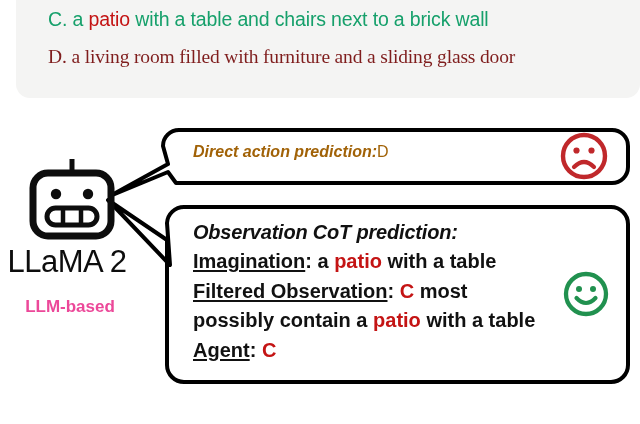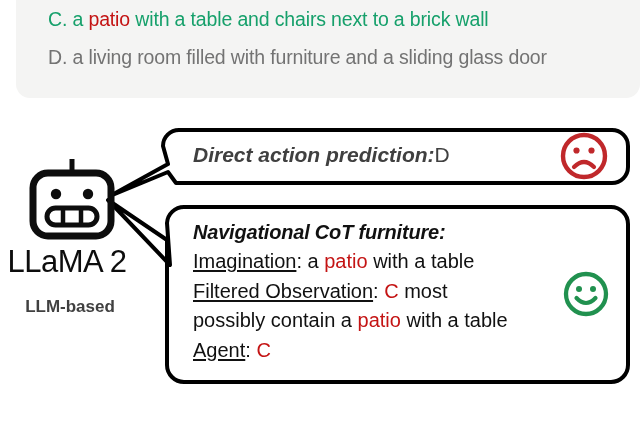--- a/index.html
+++ b/index.html
@@ -37,21 +37,21 @@
   }
   .option-line {
     position: absolute;
     left: 32px;
     white-space: nowrap;
     font-size: 19.5px;
     letter-spacing: -0.15px;
     color: #161616;
   }
   .option-c { top: 34px; color: #16a06b; }
-  .option-d { top: 72px; color: #737373; font-size: 19.5px; }
+  .option-d { top: 72px; color: #7f1d1d; font-size: 19.5px; font-family: Liberation Serif, serif; }
   .kw-red { color: #c41414; }
 
   
   .agent-block {
     position: absolute;
     left: 0px;
     top: 158px;
     width: 150px;
   }
   .robot-icon {
@@ -74,40 +74,40 @@
     white-space: nowrap;
   }
   .agent-sub {
     position: absolute;
     left: 0px;
     top: 138px;
     width: 140px;
     text-align: center;
     font-size: 17px;
     font-weight: bold;
-    color: #404040;
+    color: #ec4899;
     line-height: 1.32;
   }
 
   
   .bubble-svg {
     position: absolute;
     left: 0;
     top: 0;
     width: 640px;
     height: 424px;
     pointer-events: none;
   }
 
   .bubble1-text {
     position: absolute;
     left: 193px;
     top: 143px;
-    font-size: 21px;
-    color: #404040;
+    font-size: 16px;
+    color: #a16207;
     white-space: nowrap;
   }
   .bubble1-text b {
     font-style: italic;
     font-weight: bold;
   }
   .bubble1-val { font-style: normal; font-weight: 400; }
 
   .bubble2-text {
     position: absolute;
@@ -118,21 +118,21 @@
     color: #111111;
     line-height: 1.47;
   }
   .cot-head {
     font-style: italic;
     font-weight: bold;
     display: block;
     white-space: nowrap;
     letter-spacing: -0.2px;
   }
-  .cot-line { display: block; white-space: nowrap; }
+  .cot-line { display: block; white-space: nowrap; font-weight: bold; }
   .underl { text-decoration: underline; text-underline-offset: 2px; }
 
   .face {
     position: absolute;
   }
 </style>
 </head>
 <body>
 
 <div id="stage">
@@ -208,21 +208,21 @@
 
   <svg class="face" style="left:559px; top:131px; width:50px; height:50px;" viewBox="0 0 50 50">
     <circle cx="25" cy="25" r="21" fill="none" stroke="#c0282b" stroke-width="4.4"></circle>
     <circle cx="17.5" cy="19.5" r="3.1" fill="#c0282b"></circle>
     <circle cx="32.5" cy="19.5" r="3.1" fill="#c0282b"></circle>
     <path d="M 15 36 Q 25 26 35 36" fill="none" stroke="#c0282b" stroke-width="4.2" stroke-linecap="round"></path>
   </svg>
 
   <div class="bubble2-text">
 
-    <span class="cot-head">Navigational CoT furniture:</span>
+    <span class="cot-head">Observation CoT prediction:</span>
 
     <span class="cot-line"><span class="underl">Imagination</span><span>: </span><span>a </span><span class="kw-red">patio</span><span> with a table</span></span>
 
     <span class="cot-line"><span class="underl">Filtered Observation</span><span>: </span><span class="kw-red">C</span><span> most</span></span>
 
     <span class="cot-line"><span>possibly contain a </span><span class="kw-red">patio</span><span> with a table</span></span>
 
     <span class="cot-line"><span class="underl">Agent</span><span>: </span><span class="kw-red">C</span></span>
   </div>
 

